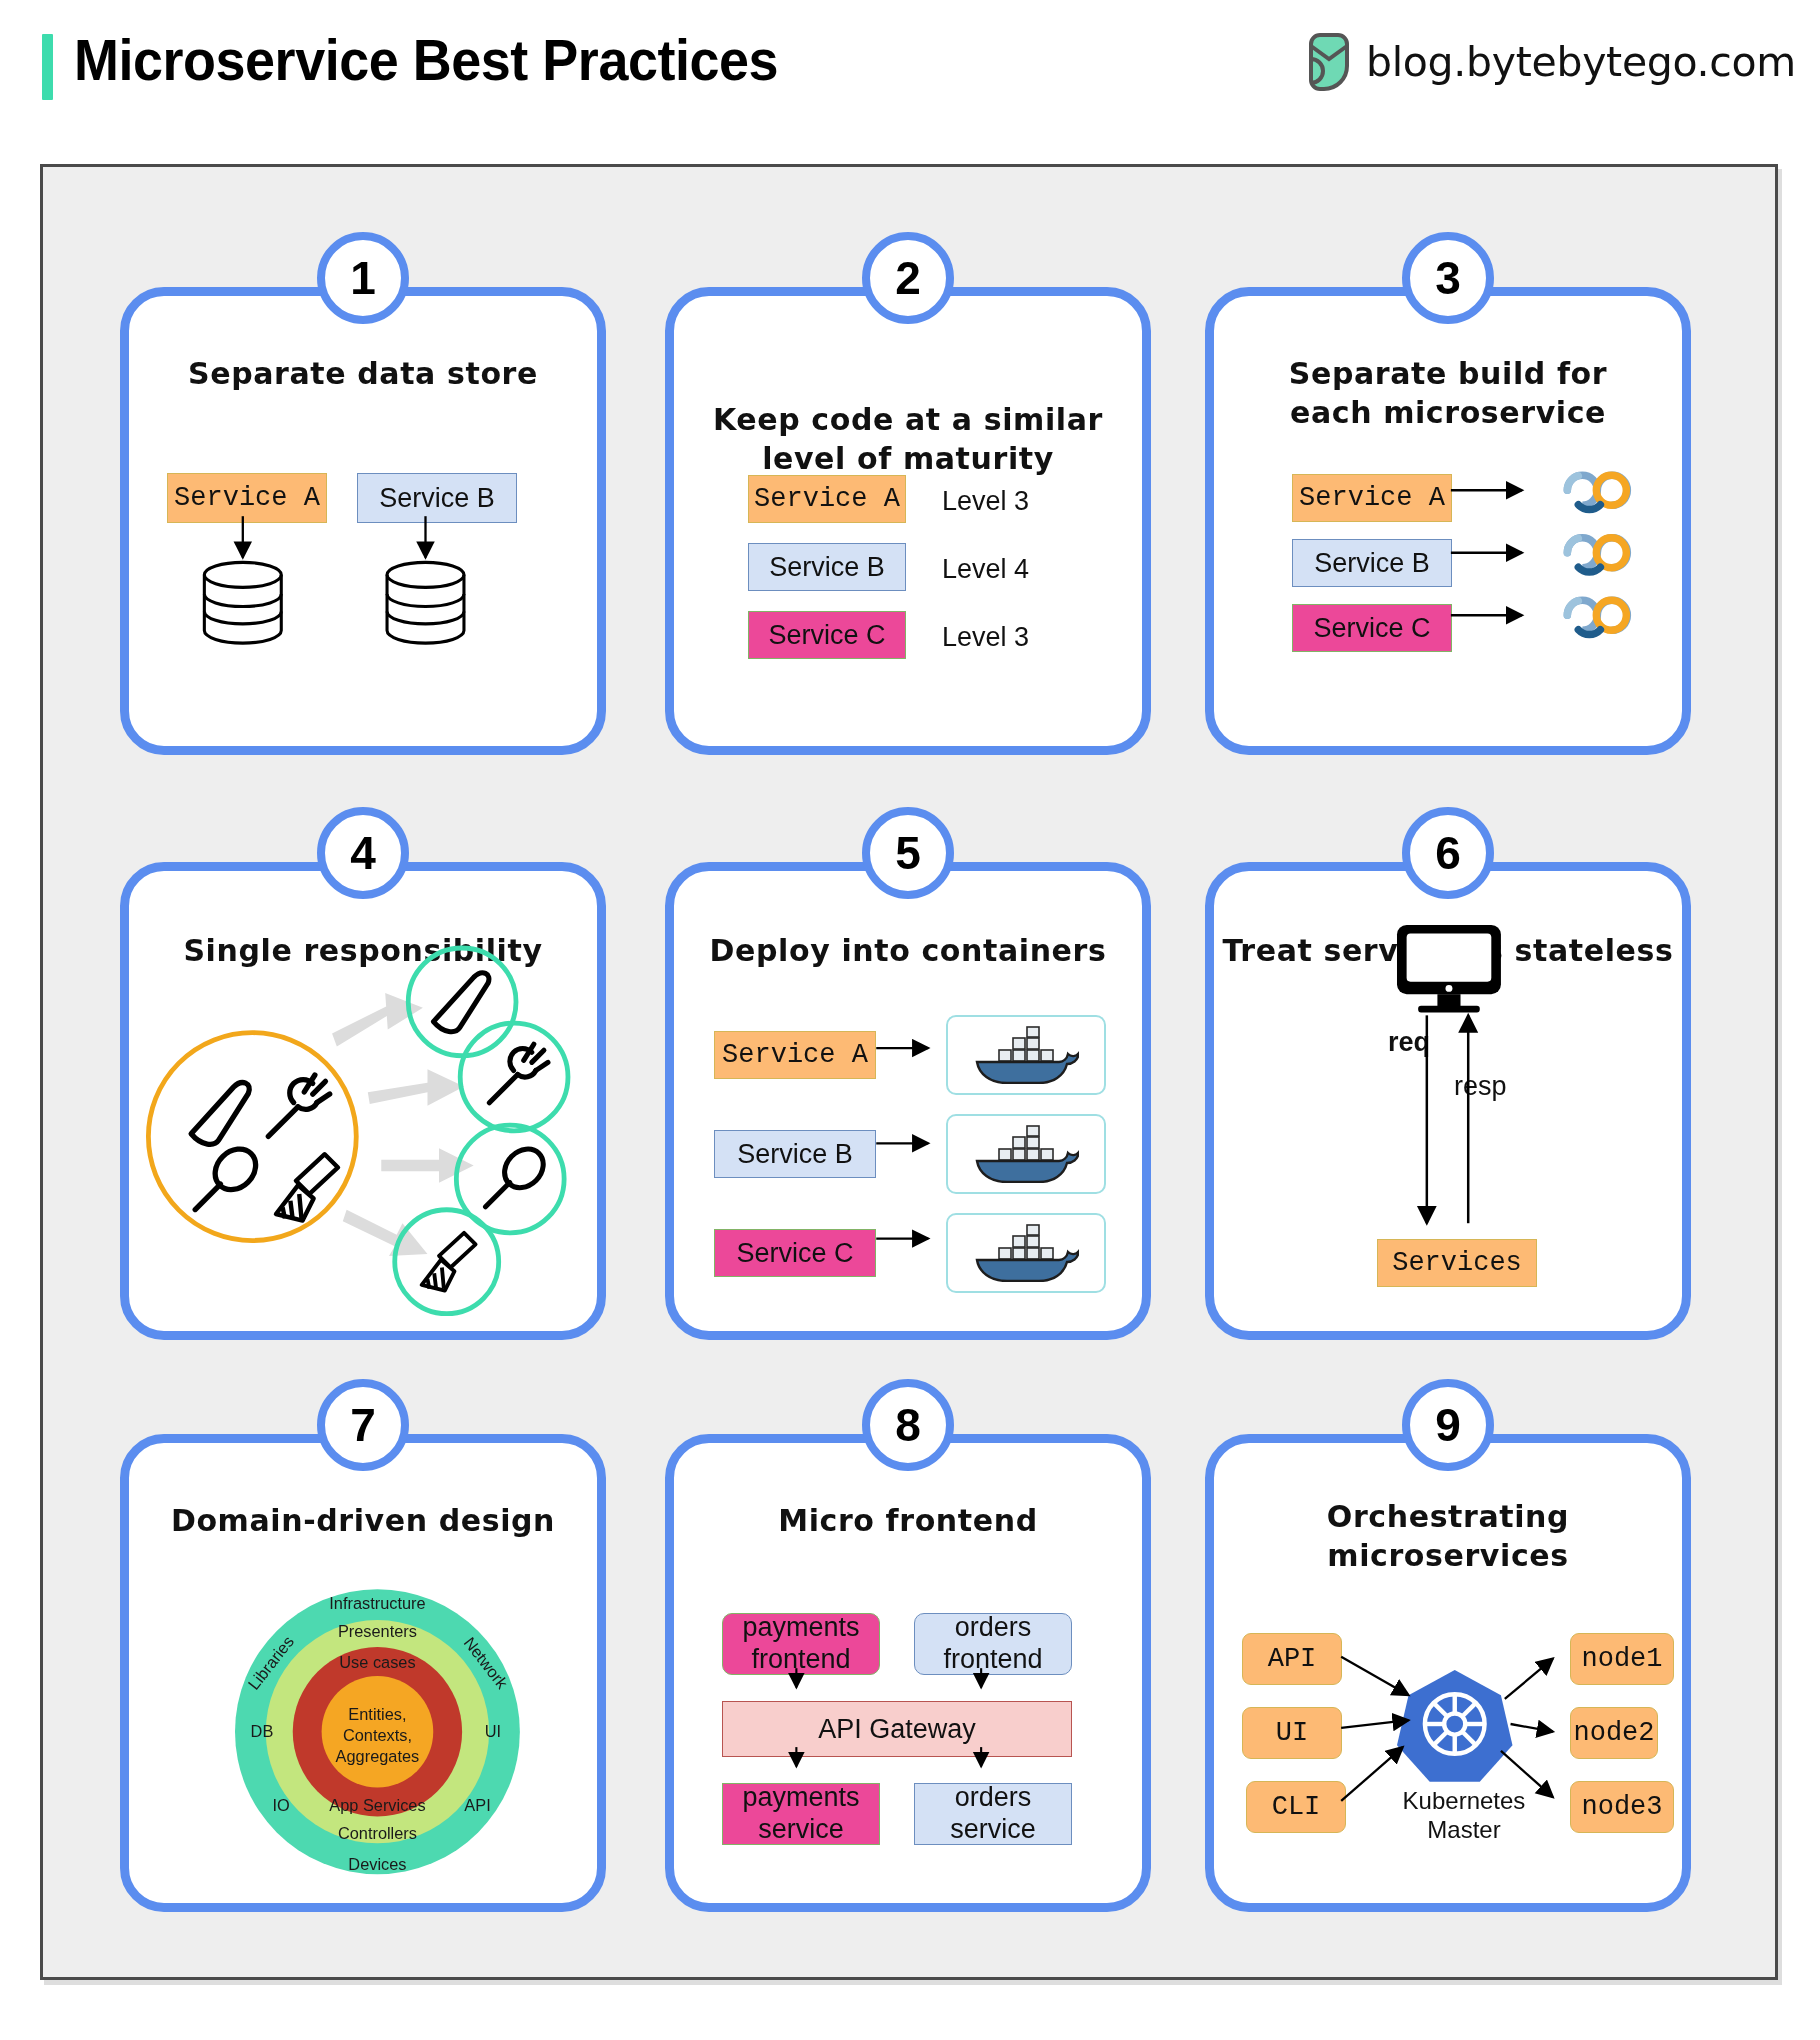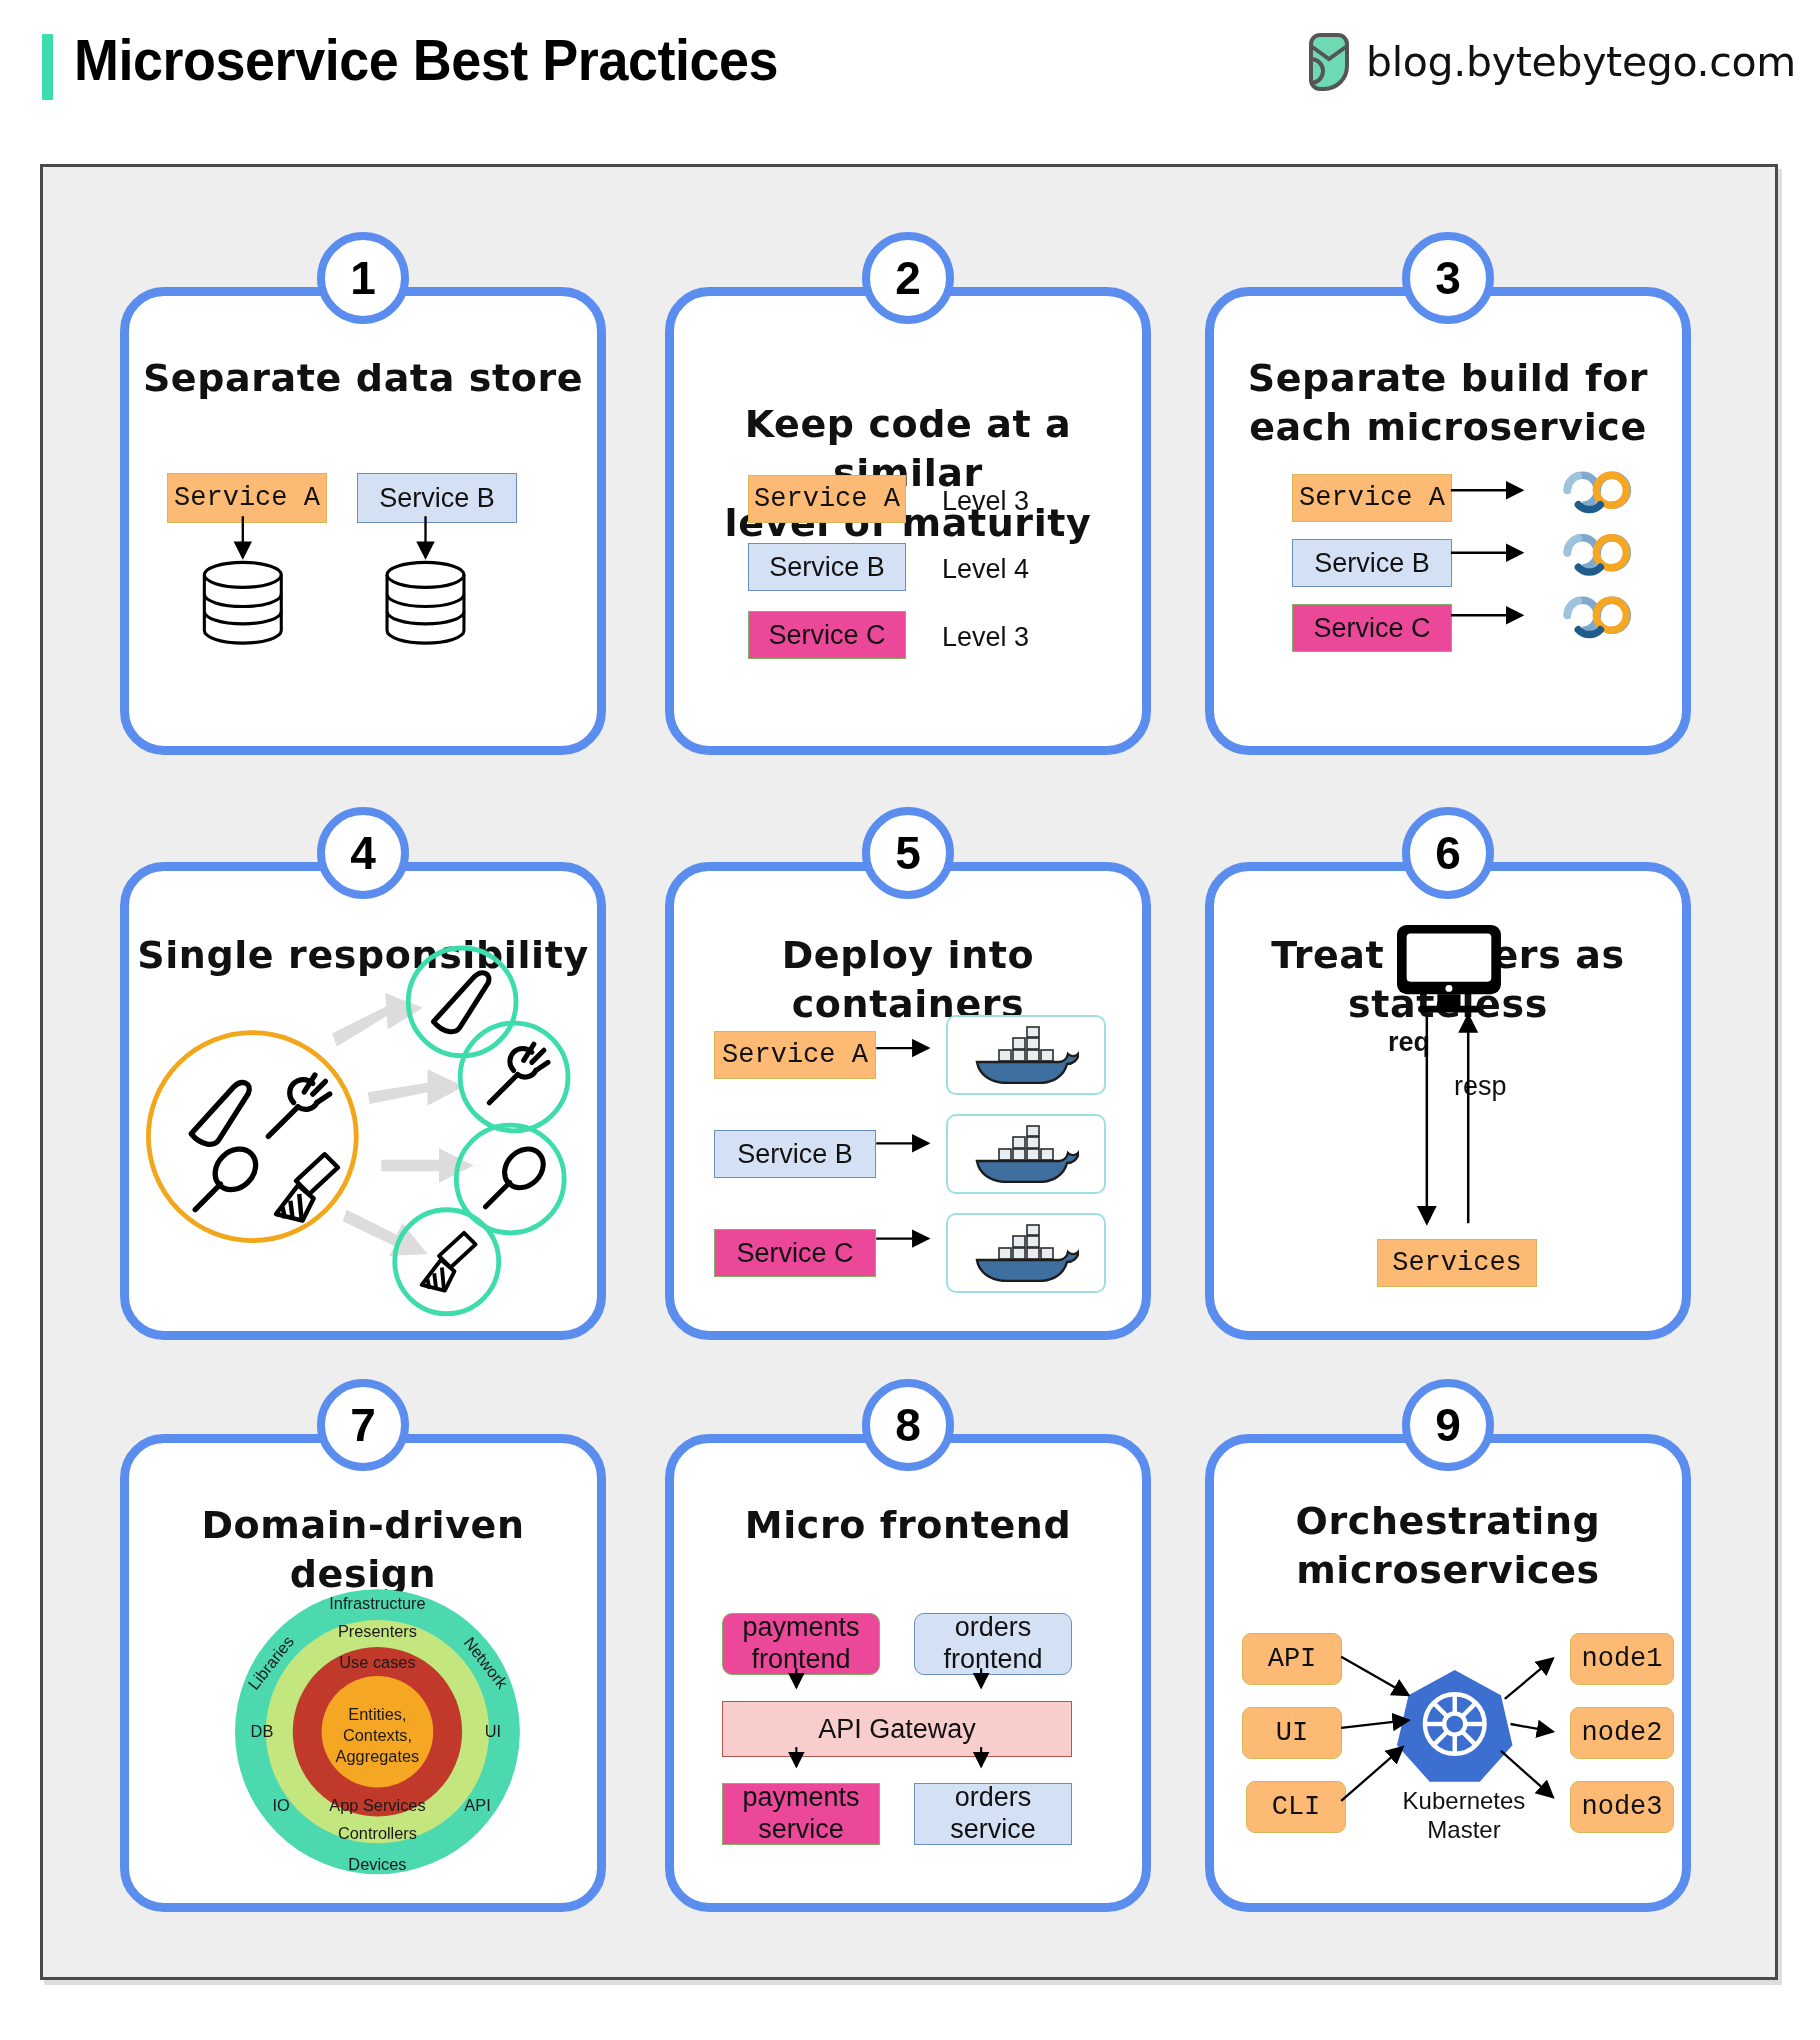--- a/index.html
+++ b/index.html
@@ -60,21 +60,21 @@
     box-sizing:border-box;
     display:flex;align-items:center;justify-content:center;
     font-family:"Liberation Sans", sans-serif;
     font-weight:bold;font-size:46px;color:#000;
     z-index:5;
   }
   .card-title{
     position:absolute;left:0;right:0;
     text-align:center;
     font-family:"DejaVu Sans", sans-serif;
-    font-weight:bold;font-size:38px;line-height:1.30;
+    font-weight:bold;font-size:30px;line-height:1.30;
     color:#111111;letter-spacing:0.6px;
   }
   .card-body{position:absolute;left:0;top:0;width:100%;height:100%;}
 
   
   .chip{
     position:absolute;
     display:flex;align-items:center;justify-content:center;
     font-family:"Liberation Sans", sans-serif;
     font-size:27px;color:#111;box-sizing:border-box;
@@ -422,21 +422,21 @@
 
   <div class="card" style="left:1205px;top:1434px;width:486px;height:478px;">
     <div class="card-title" style="top:54px;white-space:pre-line;">Orchestrating
 microservices</div>
     <div class="card-body">
       <div class="chip chip-yellow" style="left:28px;top:190px;width:100px;height:52px;border-radius:9px;">API</div>
       <div class="chip chip-yellow" style="left:28px;top:264px;width:100px;height:52px;border-radius:9px;">UI</div>
       <div class="chip chip-yellow" style="left:32px;top:338px;width:100px;height:52px;border-radius:9px;">CLI</div>
 
       <div class="chip chip-yellow" style="left:356px;top:190px;width:104px;height:52px;border-radius:9px;">node1</div>
-      <div class="chip chip-yellow" style="left:356px;top:264px;width:104px;height:52px;border-radius:9px;">node2</div>
+      <div class="chip chip-yellow" style="left:356px;top:264px;width:88px;height:52px;border-radius:9px;">node2</div>
       <div class="chip chip-yellow" style="left:356px;top:338px;width:104px;height:52px;border-radius:9px;">node3</div>
 
       <div class="small-label" style="left:180px;top:344px;width:140px;white-space:pre-line;line-height:1.2;">Kubernetes
 Master</div>
 
       <svg class="svg-layer" viewBox="0 0 486 478">
         <defs>
           <marker id="ah9" markerWidth="9" markerHeight="9" refX="7" refY="4" orient="auto">
             <path d="M0,0 L8,4 L0,8 z" fill="#000"></path>
           </marker>

